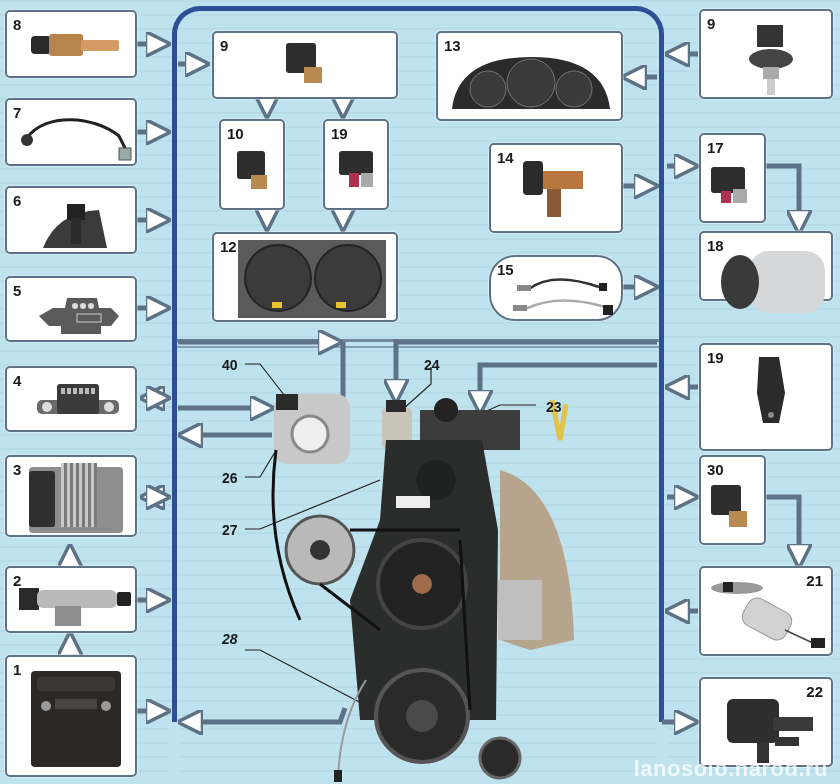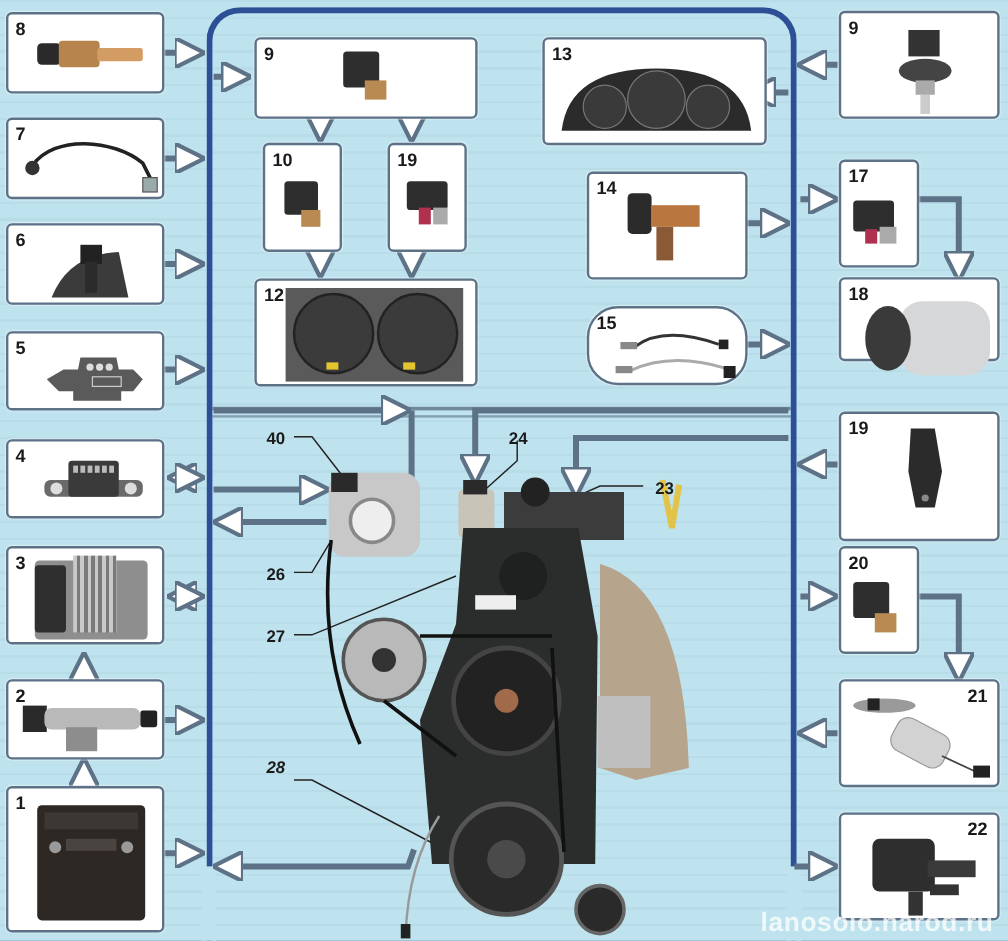--- a/index.html
+++ b/index.html
@@ -194,21 +194,21 @@
 <div class="box" style="left:212px;top:232px;width:186px;height:90px;">
   <span class="num">12</span>
   <div class="art" style="left:24px;top:6px;width:148px;height:78px;background:#5a5a5a;">
     <div style="position:absolute;left:6px;top:4px;width:64px;height:64px;border-radius:50%;background:#3b3b3b;border:2px solid #222"></div>
     <div style="position:absolute;left:76px;top:4px;width:64px;height:64px;border-radius:50%;background:#3b3b3b;border:2px solid #222"></div>
     <div style="position:absolute;left:34px;top:62px;width:10px;height:6px;background:#e4c530"></div>
     <div style="position:absolute;left:98px;top:62px;width:10px;height:6px;background:#e4c530"></div>
   </div>
 </div>
 
-<div class="box" style="left:452px;top:31px;width:187px;height:90px;">
+<div class="box" style="left:436px;top:31px;width:187px;height:90px;">
   <span class="num">13</span>
   <svg class="art" style="left:10px;top:16px" width="166" height="68">
     <path d="M4,60 Q10,8 83,8 Q156,8 162,60 Z" fill="#2b2b2b"></path>
     <circle cx="40" cy="40" r="18" fill="#3a3a3a" stroke="#777"></circle>
     <circle cx="83" cy="34" r="24" fill="#3a3a3a" stroke="#777"></circle>
     <circle cx="126" cy="40" r="18" fill="#3a3a3a" stroke="#777"></circle>
   </svg>
 </div>
 <div class="box" style="left:489px;top:143px;width:134px;height:90px;">
   <span class="num">14</span>
@@ -255,21 +255,21 @@
   </div>
 </div>
 <div class="box" style="left:699px;top:343px;width:134px;height:108px;">
   <span class="num">19</span>
   <svg class="art" style="left:50px;top:8px" width="40" height="76">
     <path d="M8,4 L28,4 L34,40 L28,70 L12,70 L6,40 Z" fill="#2b2b2b"></path>
     <circle cx="20" cy="62" r="3" fill="#888"></circle>
   </svg>
 </div>
 <div class="box" style="left:699px;top:455px;width:67px;height:90px;">
-  <span class="num">20</span>
+  <span class="num">30</span>
   <div class="art" style="left:10px;top:28px;width:48px;height:50px;">
     <div style="position:absolute;left:0;top:0;width:30px;height:30px;background:#2e2e2e;border-radius:3px"></div>
     <div style="position:absolute;left:18px;top:26px;width:18px;height:16px;background:#b98a52"></div>
   </div>
 </div>
 <div class="box" style="left:699px;top:566px;width:134px;height:90px;">
   <span class="num r">21</span>
   <svg class="art" style="left:6px;top:6px" width="124" height="80">
     <ellipse cx="30" cy="14" rx="26" ry="6" fill="#9a9a9a"></ellipse>
     <rect x="16" y="8" width="10" height="10" fill="#222"></rect>

